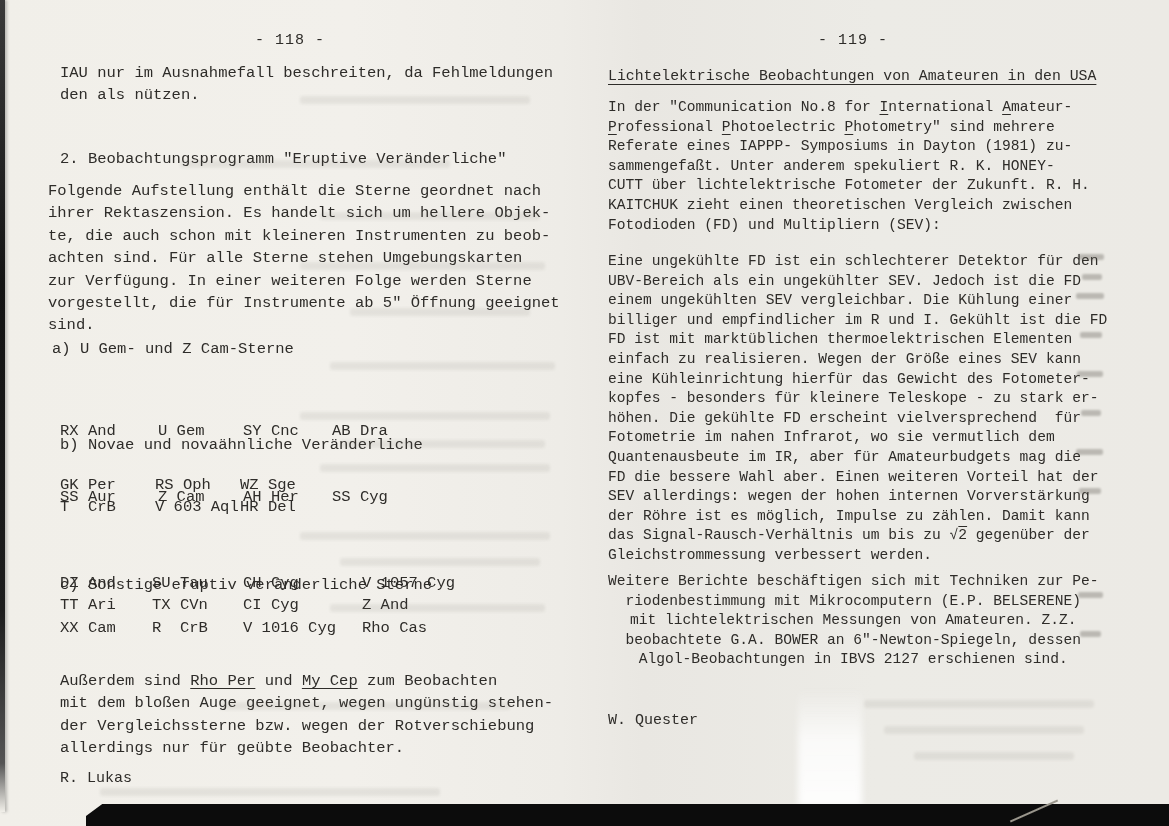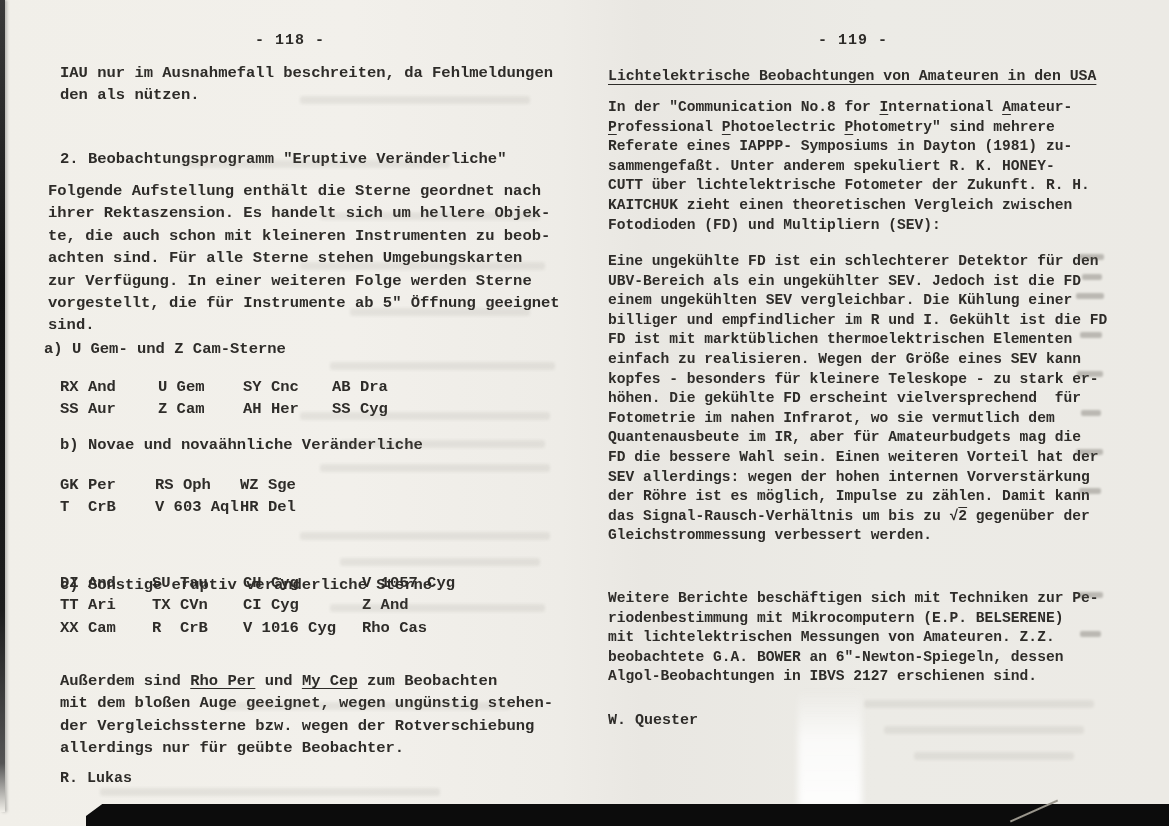--- a/index.html
+++ b/index.html
@@ -2,39 +2,39 @@
 <html><head>
 <meta charset="utf-8">
 <style>
   html,body{margin:0;padding:0;}
   body{
     width:1169px;height:826px;position:relative;overflow:hidden;
     background:linear-gradient(90deg,#f1efe9 0%,#f2f0eb 30%,#eeece7 48%,#e9e7e2 55%,#ecebe6 75%,#eceae5 100%);
     font-family:"Liberation Mono","DejaVu Sans Mono",monospace;
     color:#2e2c29;
   }
-  .page{position:absolute;top:0;height:826px;font-weight:bold;}
+  .page{position:absolute;top:0;height:826px;}
   #left-page{left:0;width:584px;}
   #right-page{left:584px;width:585px;}
   .abs{position:absolute;}
   .pageno{text-align:center;font-size:15px;letter-spacing:1px;}
   .para .line{white-space:pre;}
   #left-page .para .line, #left-page .label, .ltxt{font-size:15.5px;line-height:22.4px;}
   #right-page .para .line{font-size:14.6px;line-height:19.6px;}
   .label{white-space:pre;}
   .sig{font-size:15px;}
   .heading{
     font-size:14.8px;white-space:pre;
     text-decoration:underline;text-underline-offset:4px;text-decoration-thickness:1.3px;
   }
   .useg{text-decoration:underline;text-underline-offset:3px;text-decoration-thickness:1.2px;}
   .olseg{text-decoration:overline;text-decoration-thickness:1.2px;}
   .startable .trow{white-space:pre;font-size:15.5px;line-height:22.4px;}
   .startable .tcell{display:inline-block;}
-  .table-a .tcell:nth-child(1){width:98px;} .table-a .tcell:nth-child(2){width:85px;} .table-a .tcell:nth-child(3){width:89px;}
+  .table-a .tcell:nth-child(1){width:98px;} .table-a .tcell:nth-child(2){width:85px;margin-top:44px;} .table-a .tcell:nth-child(3){width:89px;}
   .table-b .tcell:nth-child(1){width:95px;} .table-b .tcell:nth-child(2){width:85px;}
   .table-c .tcell:nth-child(1){width:92px;} .table-c .tcell:nth-child(2){width:91px;} .table-c .tcell:nth-child(3){width:119px;}
   
   .edge-line{
     left:0;top:0;width:5px;height:812px;
     background:linear-gradient(180deg,#3a3a3a 0%,#141414 35%,#1d1d1d 75%,#555 94%,rgba(120,120,120,0) 100%);
     box-shadow:2px 0 3px rgba(80,80,80,.35);
   }
   .bottom-bar{
     left:86px;top:804px;width:1083px;height:22px;background:#0c0c0c;
@@ -68,21 +68,21 @@
   <div class="abs para" style="left:48px;top:180px;">
       <div class="line">Folgende Aufstellung enthält die Sterne geordnet nach</div>
       <div class="line">ihrer Rektaszension. Es handelt sich um hellere Objek-</div>
       <div class="line">te, die auch schon mit kleineren Instrumenten zu beob-</div>
       <div class="line">achten sind. Für alle Sterne stehen Umgebungskarten</div>
       <div class="line">zur Verfügung. In einer weiteren Folge werden Sterne</div>
       <div class="line">vorgestellt, die für Instrumente ab 5" Öffnung geeignet</div>
       <div class="line">sind.</div>
     </div>
 
-  <div class="abs label ltxt" style="left:44px;top:338px;">a) U Gem- und Z Cam-Sterne</div>
+  <div class="abs label ltxt" style="left:52px;top:338px;">a) U Gem- und Z Cam-Sterne</div>
   <div class="abs startable table-a" style="left:60px;top:376px;">
       <div class="trow"><span class="tcell">RX And</span><span class="tcell">U Gem</span><span class="tcell">SY Cnc</span><span class="tcell">AB Dra</span></div>
       <div class="trow"><span class="tcell">SS Aur</span><span class="tcell">Z Cam</span><span class="tcell">AH Her</span><span class="tcell">SS Cyg</span></div>
     </div>
 
   <div class="abs label ltxt" style="left:60px;top:434px;">b) Novae und novaähnliche Veränderliche</div>
   <div class="abs startable table-b" style="left:60px;top:474px;">
       <div class="trow"><span class="tcell">GK Per</span><span class="tcell">RS Oph</span><span class="tcell">WZ Sge</span></div>
       <div class="trow"><span class="tcell">T  CrB</span><span class="tcell">V 603 Aql</span><span class="tcell">HR Del</span></div>
     </div>
@@ -134,32 +134,33 @@
       <div class="line">Fotodioden (FD) und Multipliern (SEV):</div>
     </div>
 
   <div class="abs para" style="left:24px;top:252px;">
       <div class="line">Eine ungekühlte FD ist ein schlechterer Detektor für den</div>
       <div class="line">UBV-Bereich als ein ungekühlter SEV. Jedoch ist die FD</div>
       <div class="line">einem ungekühlten SEV vergleichbar. Die Kühlung einer</div>
       <div class="line">billiger und empfindlicher im R und I. Gekühlt ist die FD</div>
       <div class="line">FD ist mit marktüblichen thermoelektrischen Elementen</div>
       <div class="line">einfach zu realisieren. Wegen der Größe eines SEV kann</div>
+      <div class="line">eine Kühleinrichtung hierfür das Gewicht des Fotometer-</div>
       <div class="line">kopfes - besonders für kleinere Teleskope - zu stark er-</div>
       <div class="line">höhen. Die gekühlte FD erscheint vielversprechend  für</div>
       <div class="line">Fotometrie im nahen Infrarot, wo sie vermutlich dem</div>
       <div class="line">Quantenausbeute im IR, aber für Amateurbudgets mag die</div>
-      <div class="line">FD die bessere Wahl sein. Einen weiteren Vorteil hat der</div>
+      <div class="line">FD die bessere Wahl aber. Einen weiteren Vorteil hat der</div>
       <div class="line">SEV allerdings: wegen der hohen internen Vorverstärkung</div>
       <div class="line">der Röhre ist es möglich, Impulse zu zählen. Damit kann</div>
       <div class="line"><span>das Signal-Rausch-Verhältnis um bis zu </span><span>√</span><span class="olseg">2</span><span> gegenüber der</span></div>
       <div class="line">Gleichstrommessung verbessert werden.</div>
     </div>
 
-  <div class="abs para" style="left:24px;top:589px;">
+  <div class="abs para" style="left:24px;top:572px;text-align:center;">
       <div class="line">Weitere Berichte beschäftigen sich mit Techniken zur Pe-</div>
       <div class="line">riodenbestimmung mit Mikrocomputern (E.P. BELSERENE)</div>
       <div class="line">mit lichtelektrischen Messungen von Amateuren. Z.Z.</div>
       <div class="line">beobachtete G.A. BOWER an 6"-Newton-Spiegeln, dessen</div>
       <div class="line">Algol-Beobachtungen in IBVS 2127 erschienen sind.</div>
     </div>
 
   <div class="abs sig" style="left:24px;top:712px;">W. Quester</div>
 
   <div class="abs tick" style="left:494px;top:254px;width:26px;"></div>

